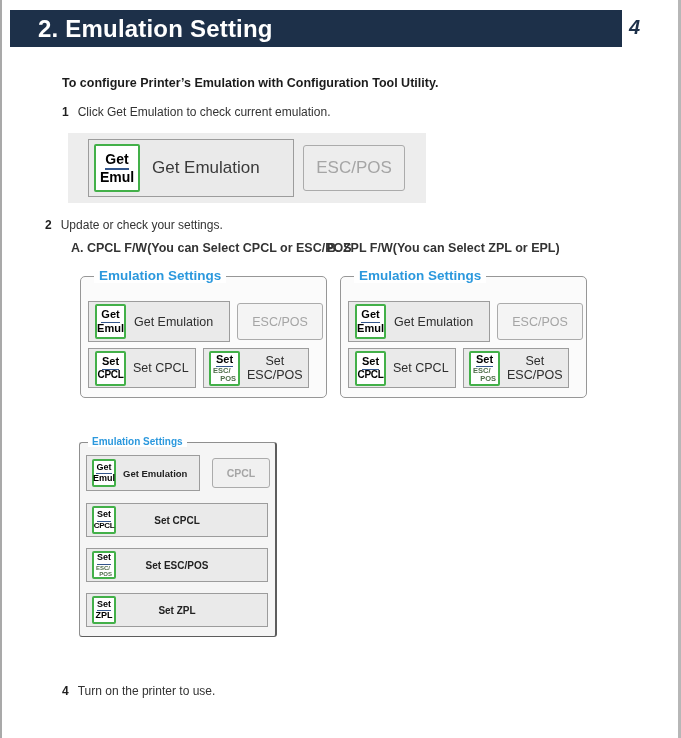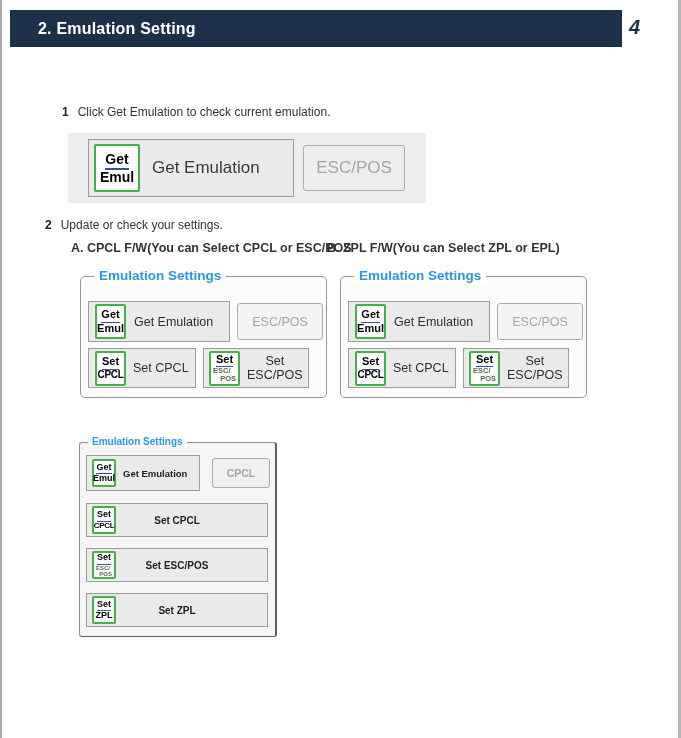--- a/index.html
+++ b/index.html
@@ -9,21 +9,21 @@
     border-left:2px solid #a9a9a9; border-right:3px solid #b7b7b7;
     overflow:hidden;
     font-family:"Liberation Sans","DejaVu Sans",sans-serif;
     color:#333;
   }
   
   .header-bar {
     position:absolute; left:8px; top:10px; width:612px; height:37px;
     background:#1d3049; display:flex; align-items:center; padding-left:28px;
   }
-  .header-bar .title { color:#fff; font-size:16px; font-weight:bold; letter-spacing:.2px; }
+  .header-bar .title { color:#fff; font-size:24px; font-weight:bold; letter-spacing:.2px; }
   .pagenum {
     position:absolute; left:627px; top:16px; font-size:20px; font-weight:bold;
     font-style:italic; color:#1d3049;
   }
   
   .intro { position:absolute; left:60px; top:76px; font-size:12.5px; font-weight:bold; color:#1c1c1c; }
   .step { position:absolute; font-size:12px; color:#333; white-space:nowrap; }
   .step .num { font-weight:bold; color:#1f1f1f; margin-right:9px; }
   #step1 { left:60px; top:105px; }
   #step2 { left:43px; top:218px; }
@@ -113,20 +113,21 @@
 </head>
 <body>
 
 <div class="page">
 
   <div class="header-bar">
     <span class="title">2. Emulation Setting</span>
   </div>
   <span class="pagenum">4</span>
 
+  <div class="intro">To configure Printer’s Emulation with Configuration Tool Utility.</div>
 
   <div class="step" id="step1">
     <span class="num">1</span><span>Click Get Emulation to check current emulation.</span>
   </div>
 
   <div class="shot1">
     <div class="btn btn-lg">
       <span class="emu-icon icon-lg">
         <span class="t">Get</span>
         <span>Emul</span>
@@ -251,14 +252,17 @@
     </div>
     <div class="btn btn-wide">
       <span class="emu-icon icon-sm">
         <span class="t">Set</span>
         <span>ZPL</span>
       </span>
       <span class="lbl-sm">Set ZPL</span>
     </div>
   </div>
 
+  <div class="step" id="step4">
+    <span class="num">4</span><span>Turn on the printer to use.</span>
+  </div>
 
 </div>
 
 </body></html>

